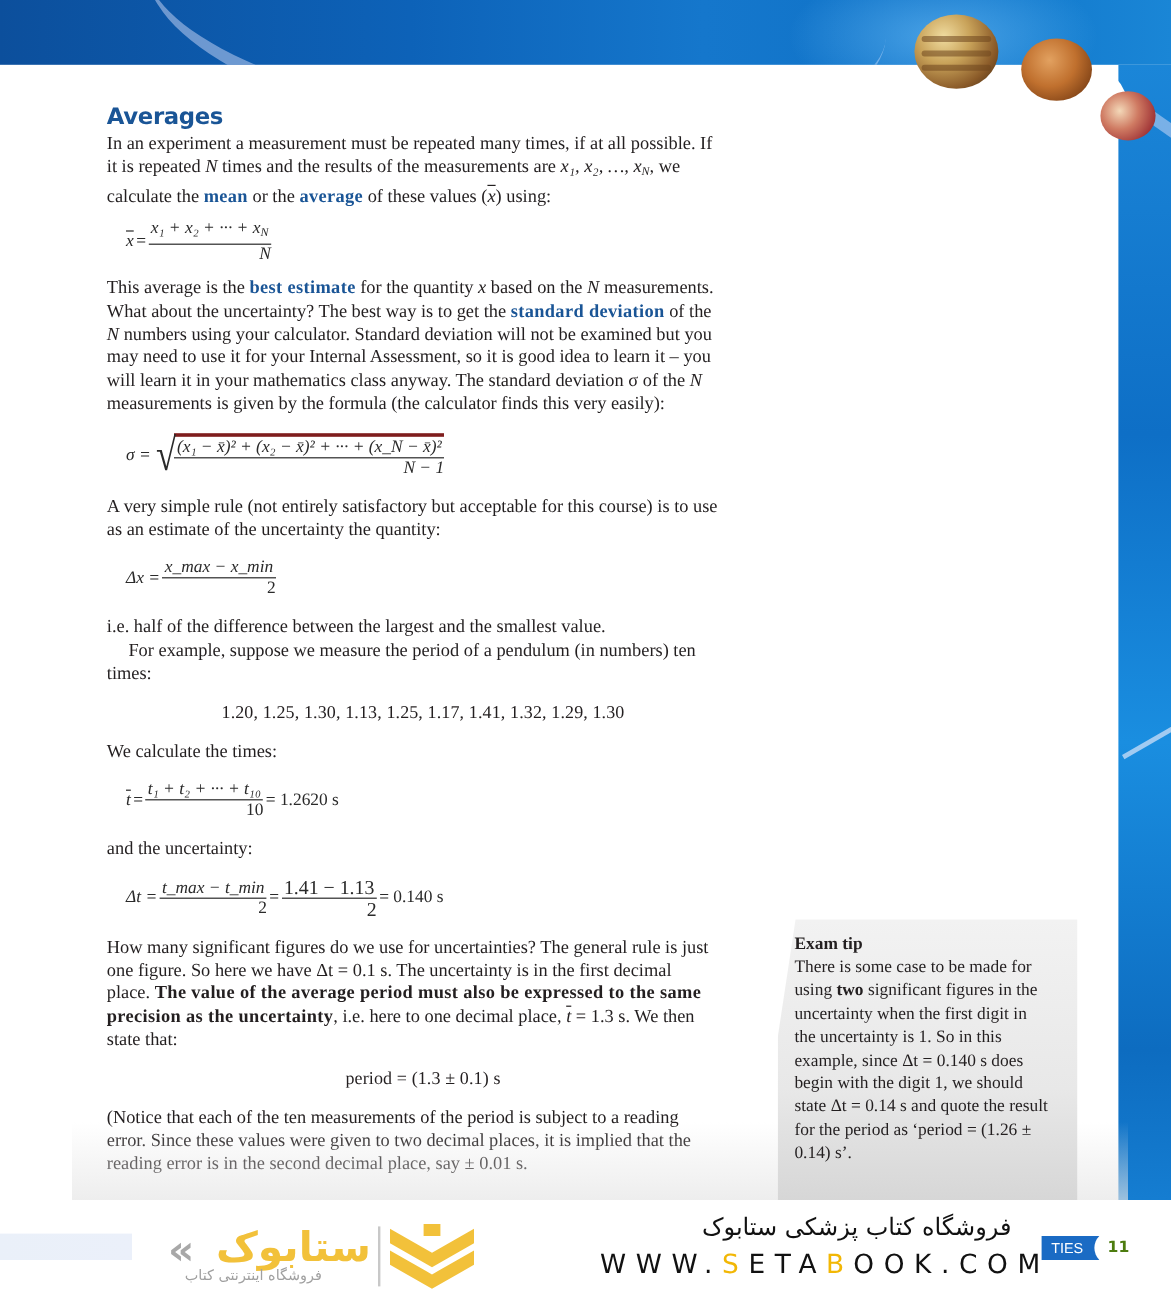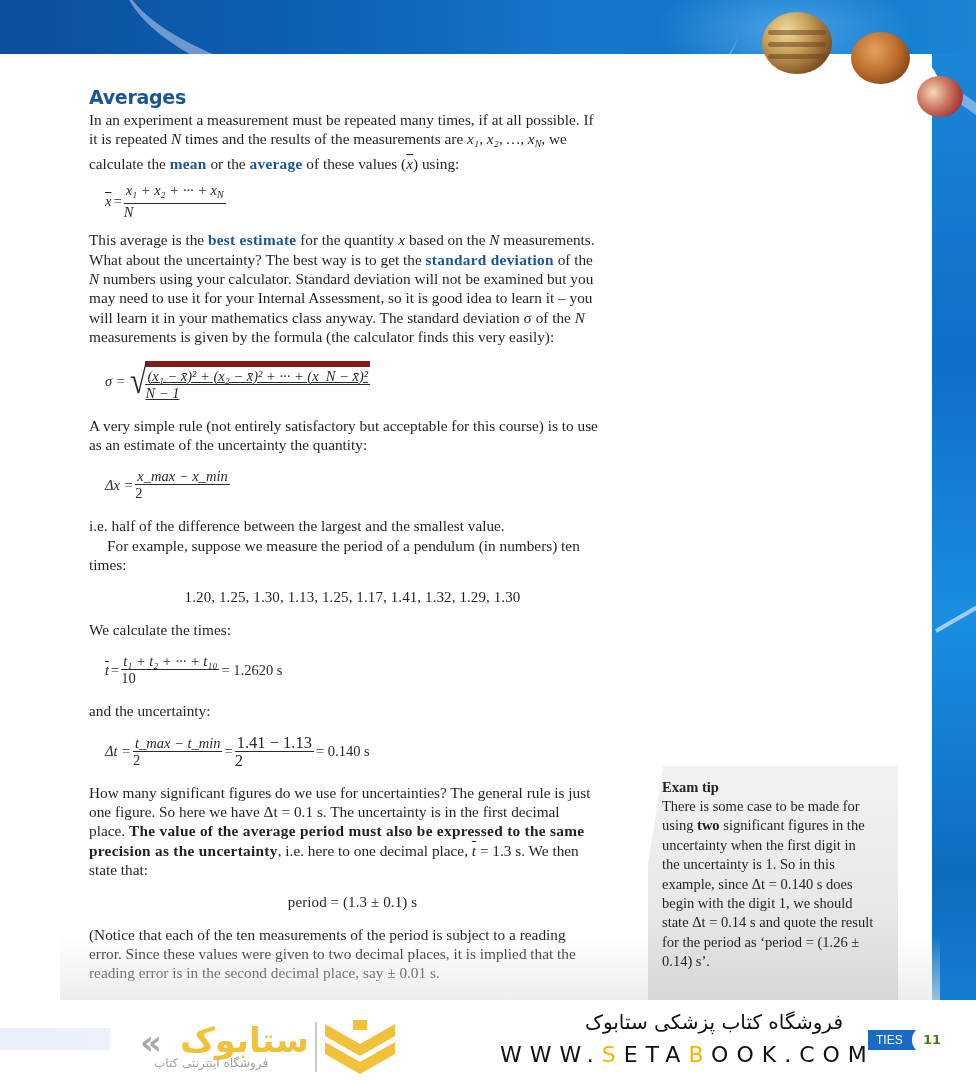--- a/index.html
+++ b/index.html
@@ -48,26 +48,26 @@
   .heading {
     font-family: "DejaVu Sans", "Liberation Sans", sans-serif; font-weight: bold;
     font-size: 19px; color: #1a5596; letter-spacing: -0.3px; margin-bottom: 2px;
   }
   p.body { font-size: 15.3px; line-height: 19.4px; margin: 0; }
   p.indent { text-indent: 18px; }
   .kw { font-weight: bold; color: #1a5596; letter-spacing: 0.3px; }
   .bold { font-weight: bold; letter-spacing: 0.3px; }
   .it { font-style: italic; }
   .eq { font-size: 14.5px; margin-left: 16px; display: flex; align-items: center; gap: 2px; color: #2a2a2a; }
-  .frac { display: inline-flex; flex-direction: column; align-items: flex-start; vertical-align: middle; }
+  .frac { display: inline-flex; flex-direction: column; align-items: flex-end; vertical-align: middle; }
   .frac .num { border-bottom: 1px solid #2a2a2a; padding: 0 2px; line-height: 16px; white-space: nowrap; }
   .frac .den { line-height: 17px; }
   .sqrt { display: inline-flex; align-items: stretch; }
   .sqrt .radical { font-size: 38px; line-height: 38px; transform: scaleX(0.8); margin-right: -3px; }
-  .sqrt .rad-body { border-top: 6px solid #7f1d1d; padding-top: 1px; text-decoration: underline; }
+  .sqrt .rad-body { border-top: 3px solid #7f1d1d; padding-top: 1px; }
   .overline { text-decoration: overline; }
   .sub { font-size: 10px; vertical-align: -3px; }
 
   .gap-s { height: 9px; }
   .gap-m { height: 14px; }
 
   .data-line { font-size: 15px; margin-left: 17px; letter-spacing: 0.1px; text-align: center; }
 
   .fade {
     position: absolute; left: 60px; top: 935px; width: 880px; height: 70px;

